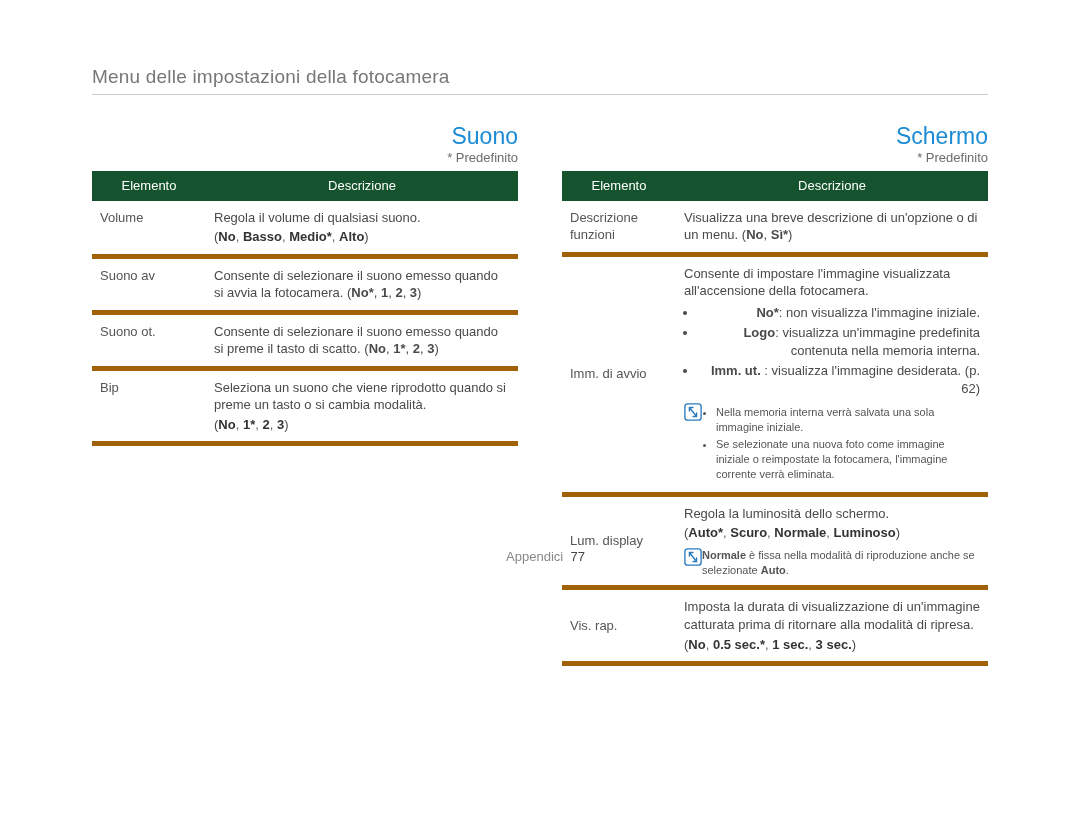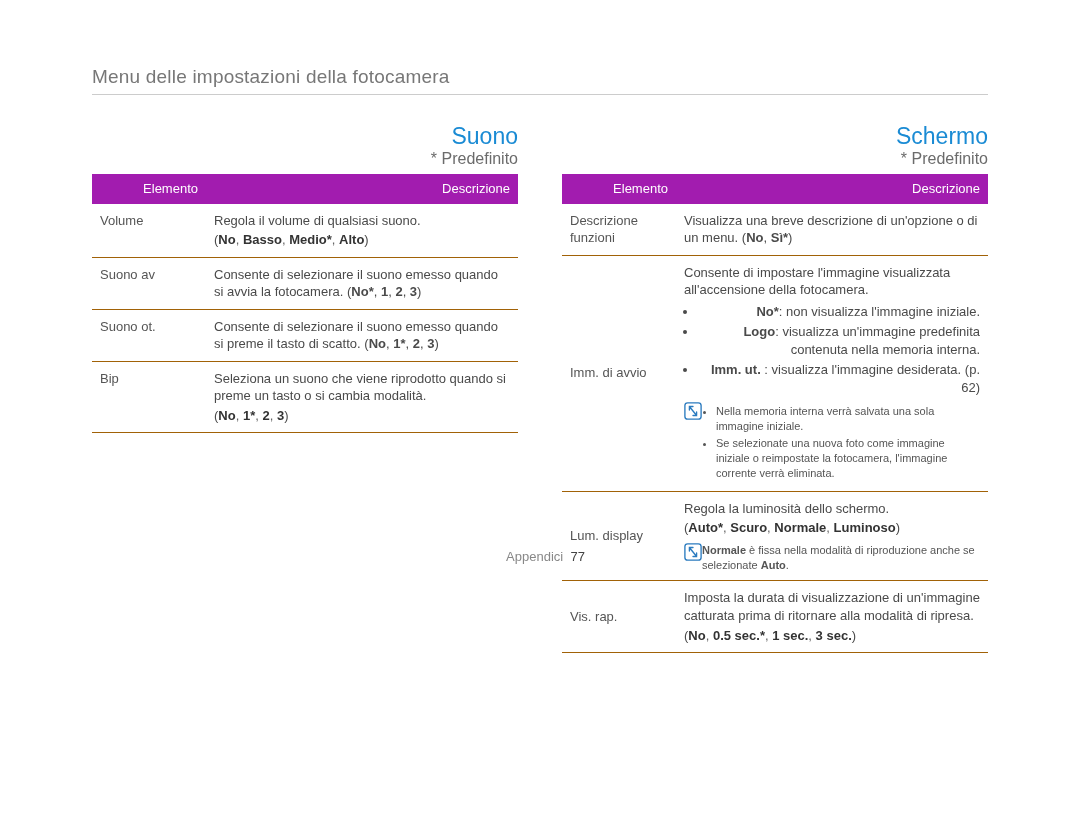--- a/index.html
+++ b/index.html
@@ -40,42 +40,42 @@
     justify-content: space-between;
     margin-bottom: 6px;
     flex-direction: column;
   }
   .section-title {
     font-size: 23px;
     font-weight: 400;
     color: #1a8bd4;
   }
   .default-note {
-    font-size: 16px;
+    font-size: 13px;
     color: #6b6b6b;
   }
   table.settings {
     width: 100%;
     border-collapse: collapse;
     font-size: 13px;
     line-height: 1.35;
     color: #4a4a4a;
   }
   table.settings th {
-    text-align: right;
+    text-align: center;
     font-weight: 400;
     color: #ffffff;
-    background: #a21caf;
+    background: #14532d;
     padding: 6px 8px;
   }
   table.settings th.elem { width: 98px; }
   table.settings td {
     vertical-align: top;
     padding: 8px 8px;
-    border-bottom: 1px solid #a16207;
+    border-bottom: 5px solid #a16207;
   }
   table.settings td.elem {
     width: 98px;
     color: #555555;
   }
   .opts {
     display: block;
     margin-top: 2px;
   }
   .opts b { font-weight: 700; color: #333333; }

